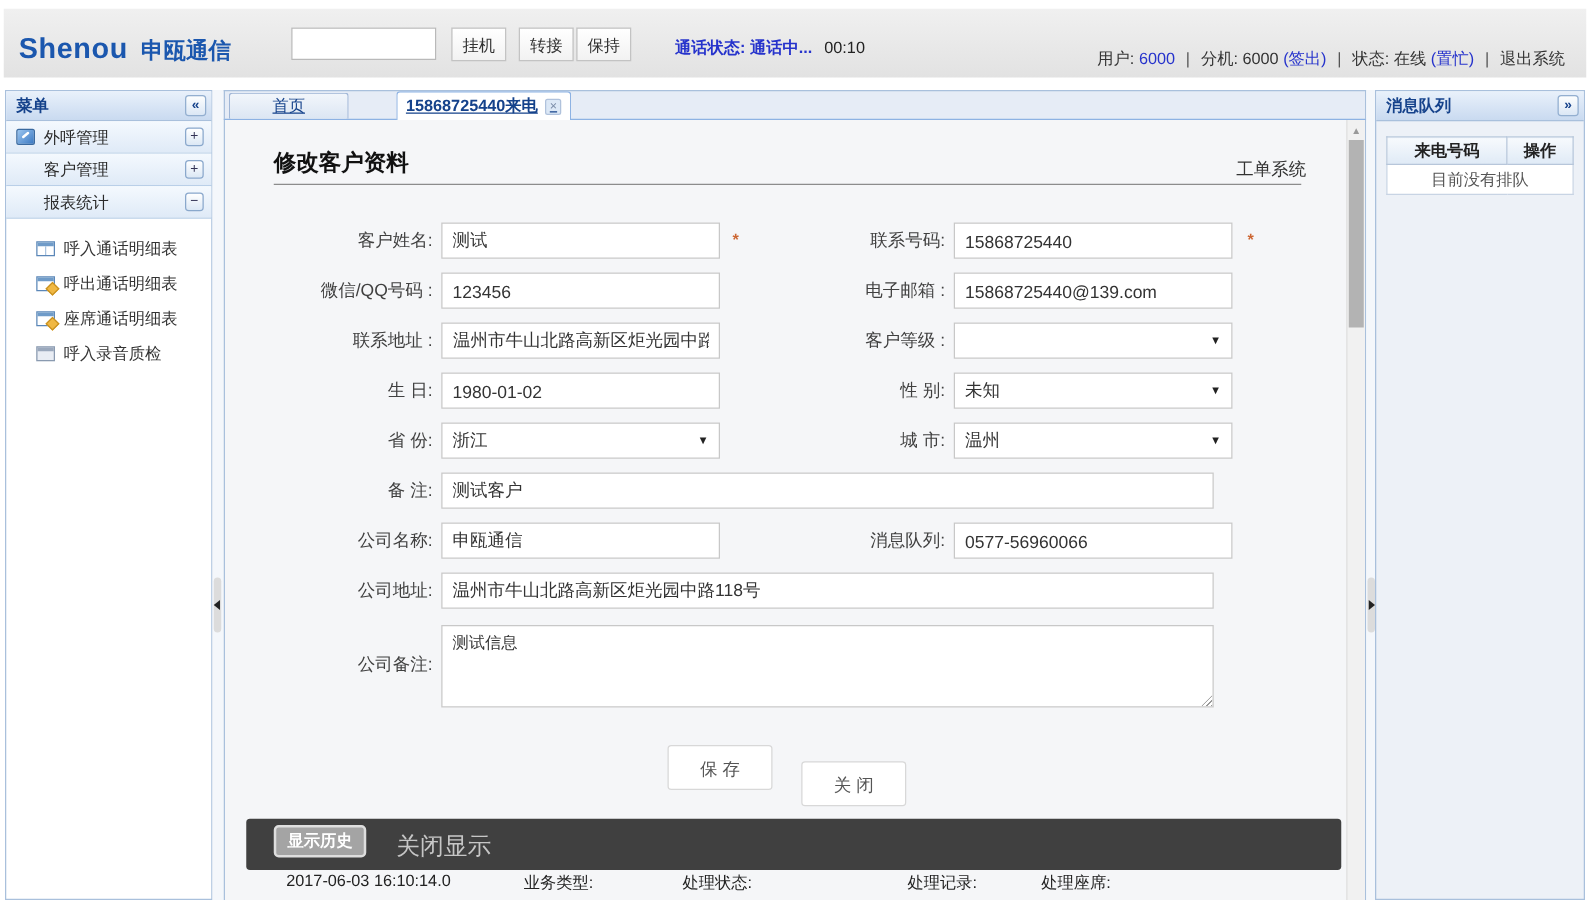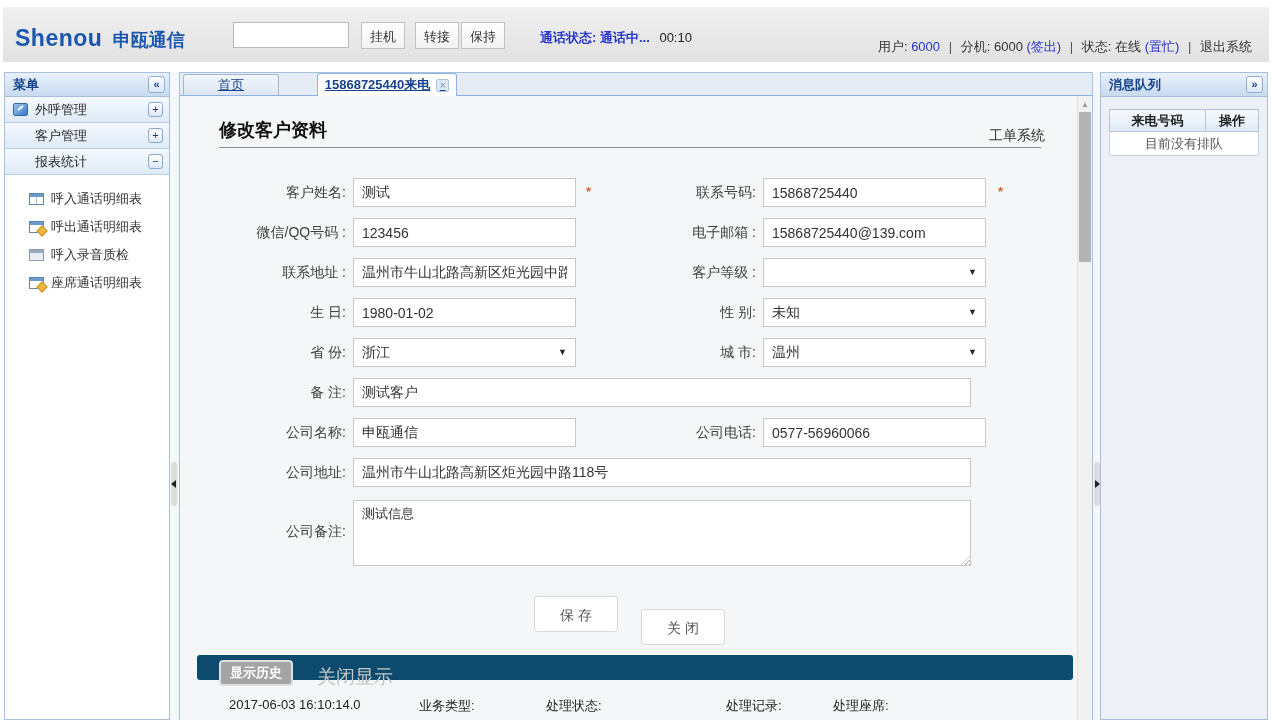--- a/index.html
+++ b/index.html
@@ -110,22 +110,22 @@
     resize:none; font-family:inherit; }
   .resize-corner { position:absolute; left:781px; top:460px; width:9px; height:9px;
     background:repeating-linear-gradient(-45deg,#9a9a9a 0 1px,transparent 1px 3px);
     clip-path:polygon(100% 0,100% 100%,0 100%); }
 
   .form-btn { position:absolute; top:500px; width:84px; height:36px;
     background:#fff; border:1px solid #d8d8d8; border-radius:3px;
     font-size:14px; color:#555; text-align:center; line-height:34px; cursor:pointer; font-family:inherit; }
   .btn-save { left:354px; } .btn-close { left:461px;margin-top:13px; }
 
-  .history-bar { position:absolute; left:17px; top:559px; width:876px; height:25px;
-    background:#0c4a6e; border-radius:3px; }
+  .history-bar { position:absolute; left:17px; top:559px; width:876px; height:41px;
+    background:#404040; border-radius:3px; }
   .hist-show { position:absolute; left:22px; top:5px; padding:2px 9px;
     border:2px solid #dedede; border-radius:4px; background:#a4a4a4;
     color:#fff; font-size:13px; font-weight:bold; cursor:pointer; }
   .hist-hide { position:absolute; left:120px; top:9px; color:#c6c6c6; font-size:19px;
     font-weight:normal; cursor:pointer; }
   .hist-row { position:absolute; top:601px; left:0; right:0; height:18px; font-size:13px; color:#222; }
   .hist-row span { position:absolute; white-space:nowrap; }
   .h-time { left:49px; }
   .h-biz { left:239px; } .h-status { left:366px; } .h-record { left:546px; } .h-agent { left:653px; }
 
@@ -202,26 +202,26 @@
     <div class="s-items">
       <div class="s-item">
         <span class="mi mi-table"></span>
         <span>呼入通话明细表</span>
       </div>
       <div class="s-item">
         <span class="mi mi-edit"></span>
         <span>呼出通话明细表</span>
       </div>
       <div class="s-item">
+        <span class="mi mi-edit"></span>
+        <span>座席通话明细表</span>
+      </div>
+      <div class="s-item">
         <span class="mi mi-doc"></span>
         <span>呼入录音质检</span>
-      </div>
-      <div class="s-item">
-        <span class="mi mi-edit"></span>
-        <span>座席通话明细表</span>
       </div>
     </div>
   </div>
 
   <div class="splitter sp-left">
     <div class="sp-handle">
       <span class="sp-arrow-left"></span>
     </div>
   </div>
 
@@ -277,21 +277,21 @@
     <div class="fselect rcol" style="top:242px">
       <span>温州</span>
       <span class="sel-arrow">▼</span>
     </div>
 
     <label class="flabel lcol" style="top:282px">备 注:</label>
     <input class="finput wide" style="top: 282px;" value="测试客户">
 
     <label class="flabel lcol" style="top:322px">公司名称:</label>
     <input class="finput lcol" style="top: 322px;" value="申瓯通信">
-    <label class="flabel rcol" style="top:322px">公司电话:</label>
+    <label class="flabel rcol" style="top:322px">消息队列:</label>
     <input class="finput rcol" style="top: 322px;" value="0577-56960066">
 
     <label class="flabel lcol" style="top:362px">公司地址:</label>
     <input class="finput wide" style="top: 362px;" value="温州市牛山北路高新区炬光园中路118号">
 
     <label class="flabel lcol" style="top:421px">公司备注:</label>
     <textarea class="ftextarea" style="">测试信息</textarea>
     <div class="resize-corner"></div>
 
     <button class="form-btn btn-save">保 存</button>

